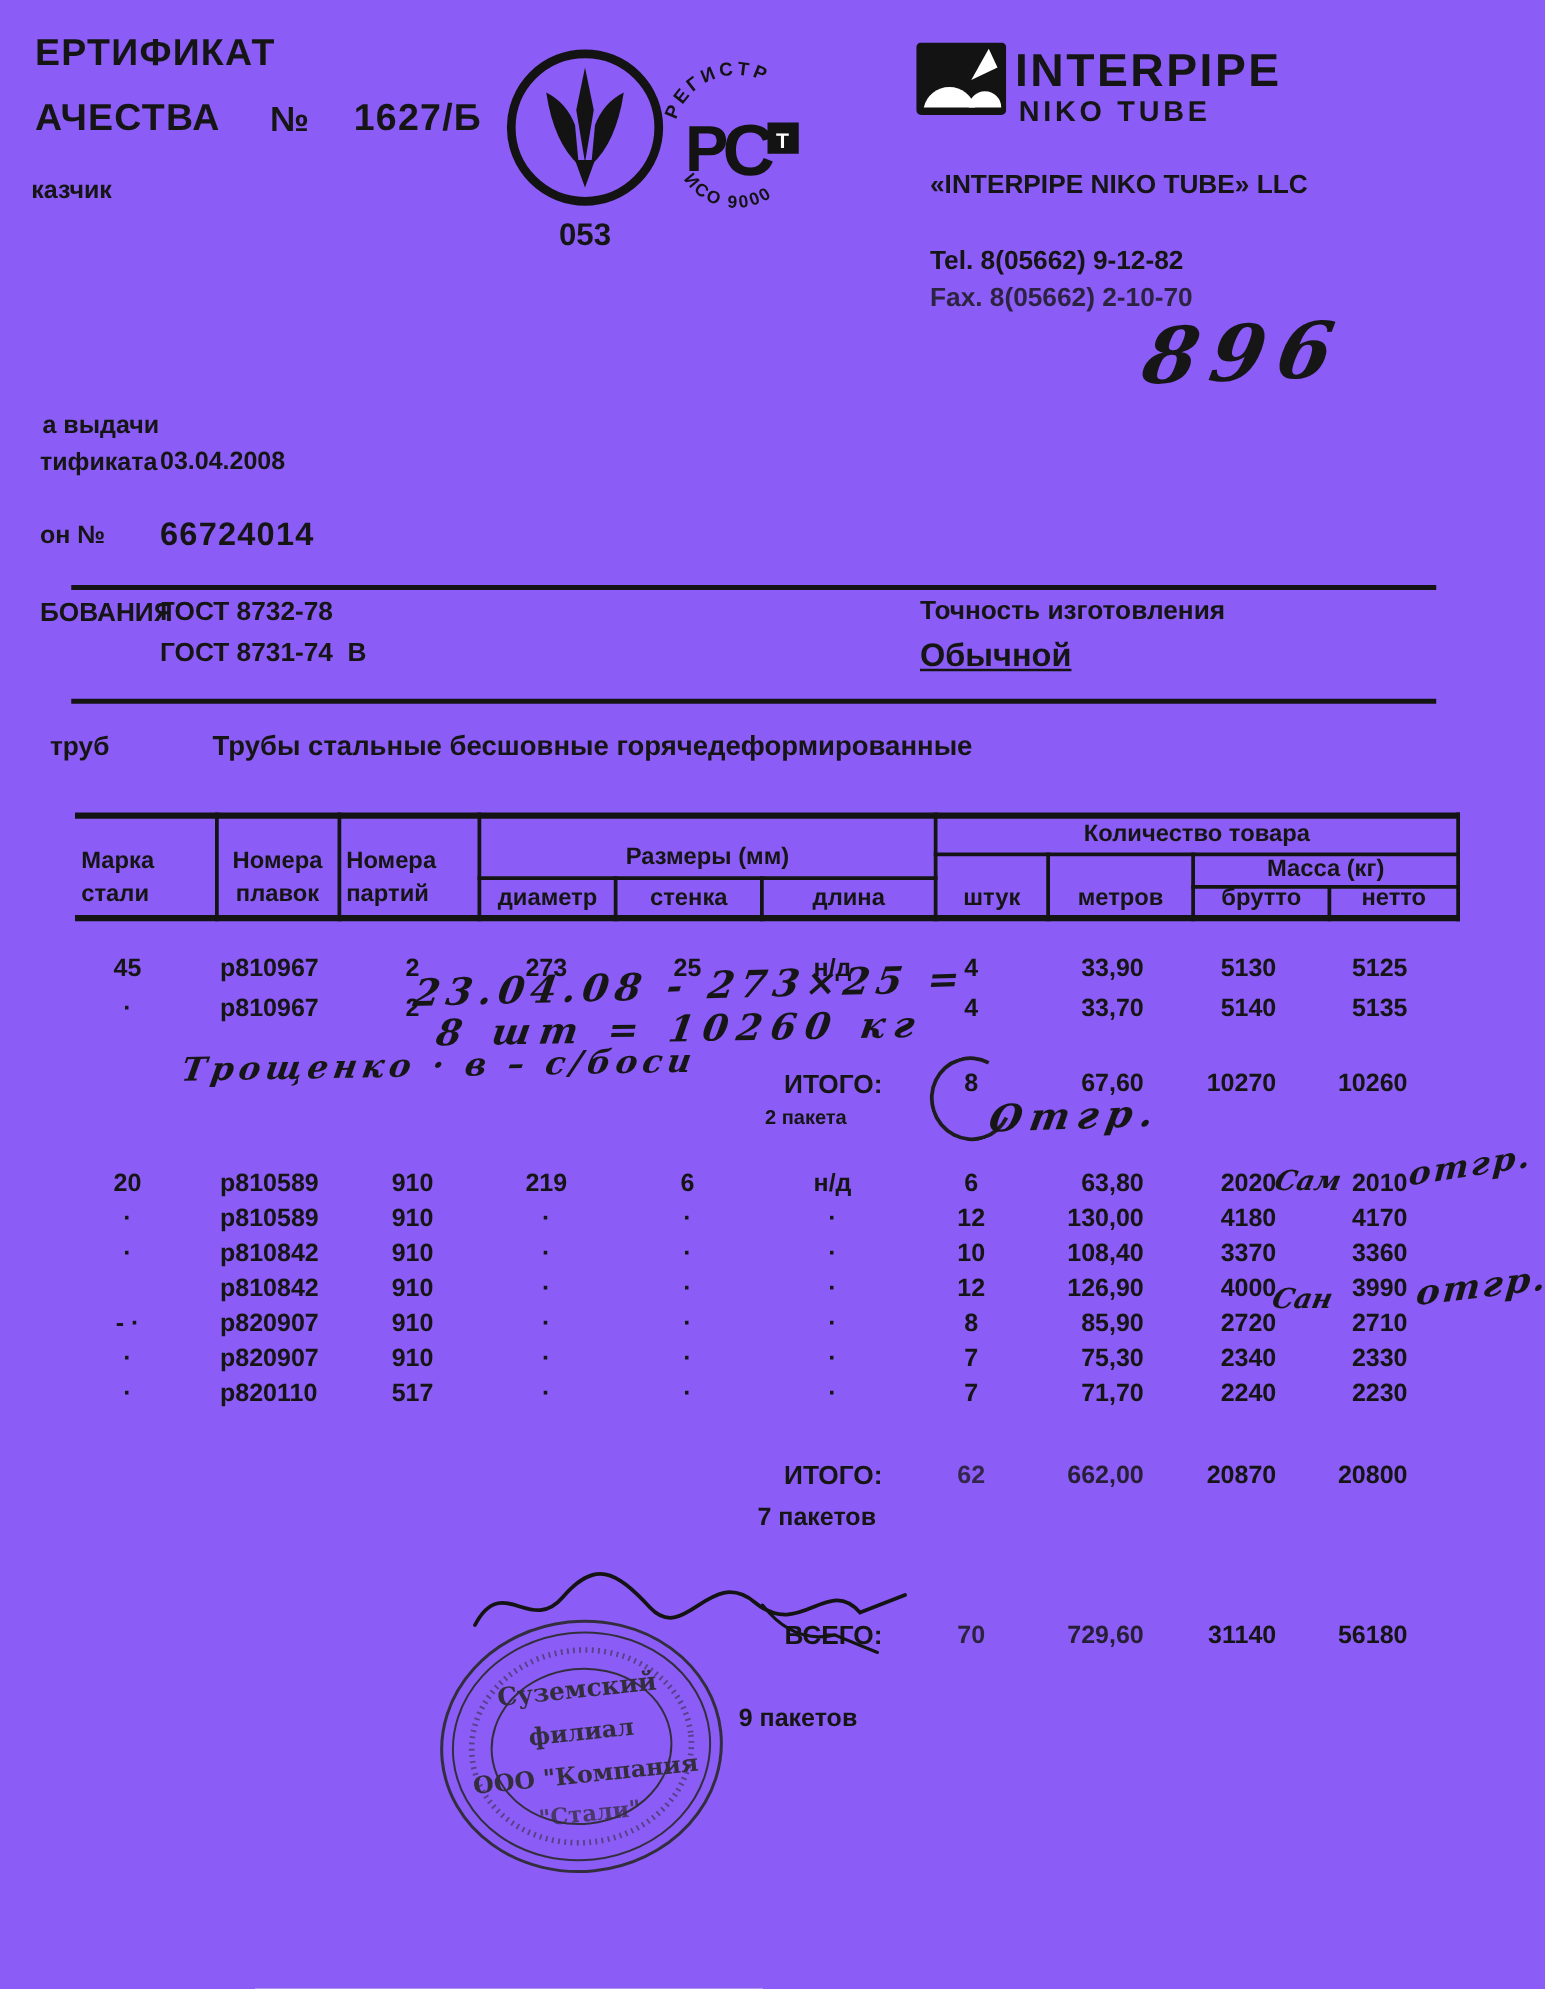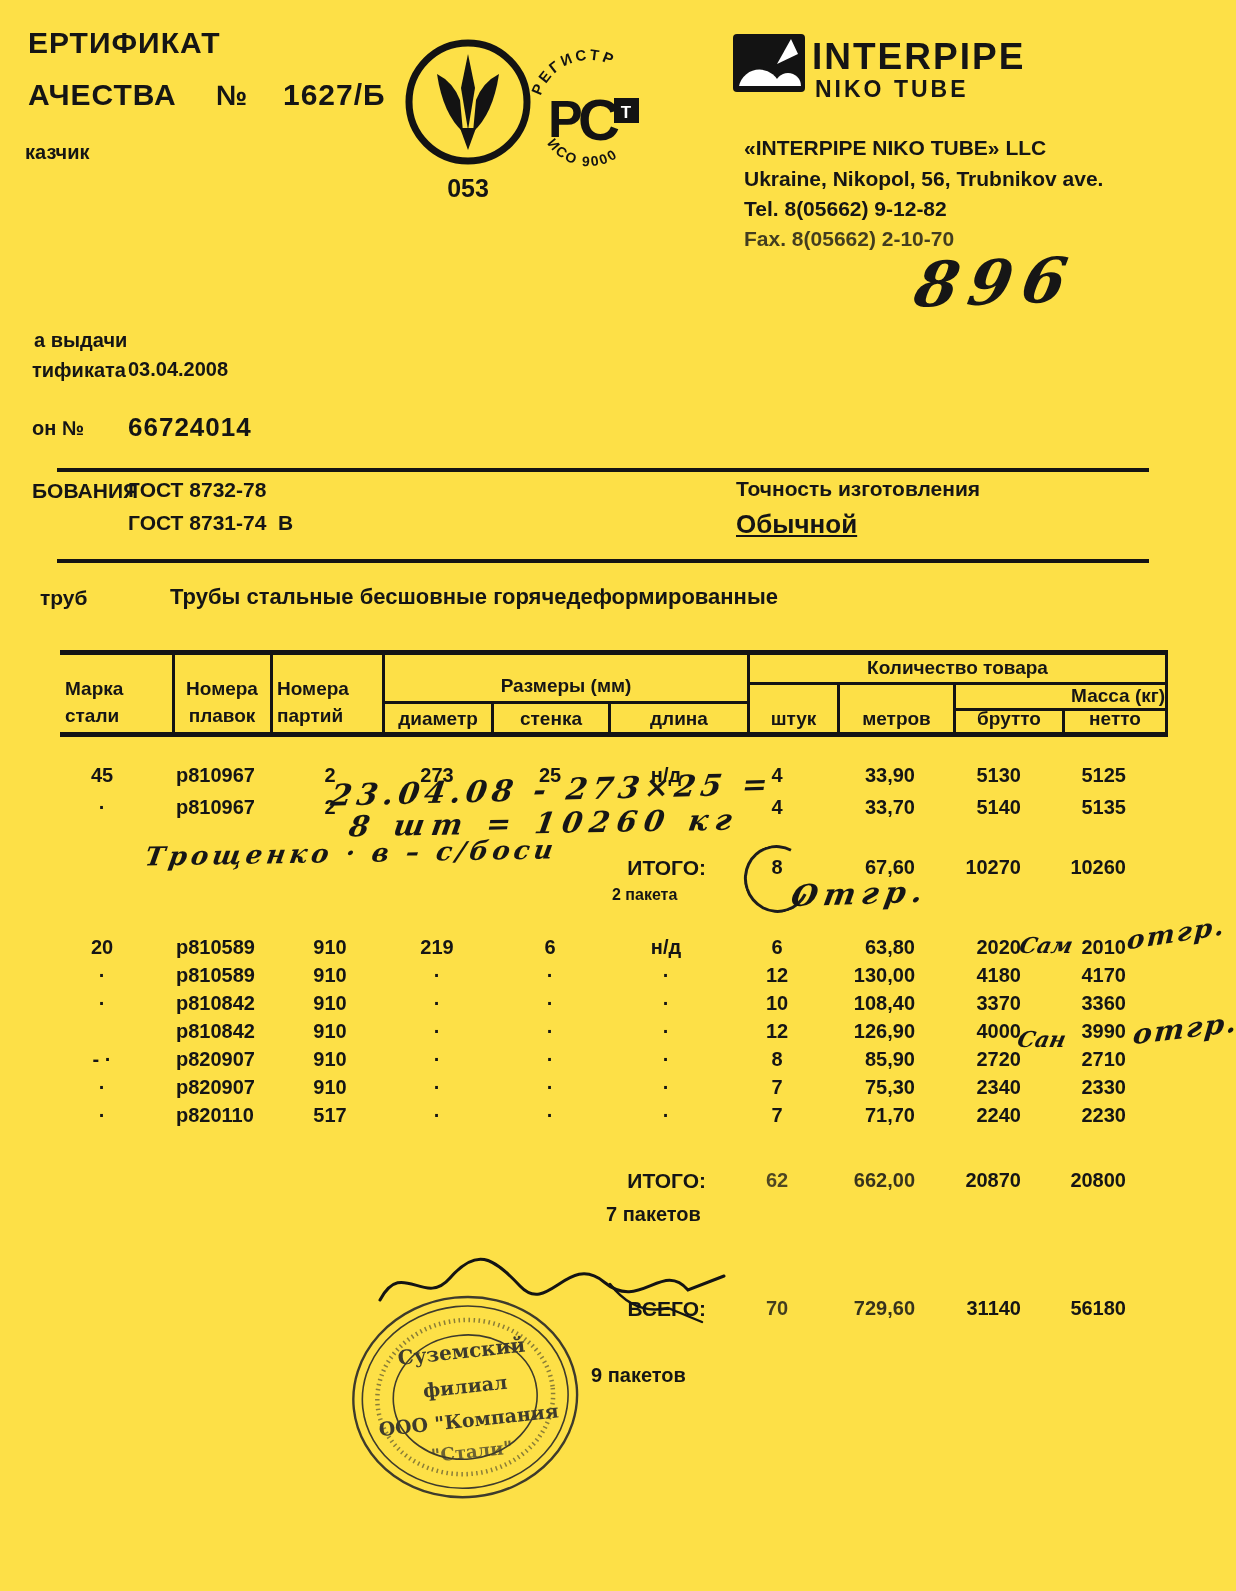--- a/index.html
+++ b/index.html
@@ -1,16 +1,16 @@
 <!DOCTYPE html>
 <html><head>
 <meta charset="utf-8">
 <style>
   html,body{margin:0;padding:0;background:#e8e8e8;}
-  .page{position:relative;width:1236px;height:1591px;background:#fde047;
+  .page{position:relative;width:1236px;height:1591px;background:#8b5cf6;
         font-family:"Liberation Sans",sans-serif;color:#151515;overflow:hidden;margin:0 auto;}
   .t{position:absolute;font-weight:700;white-space:pre;}
   .line{position:absolute;background:#141414;}
   .hw{position:absolute;font-family:"DejaVu Serif",serif;font-style:italic;font-weight:600;
       color:#161616;white-space:nowrap;}
   
   .trowbox{position:absolute;left:0;width:1236px;}
   .trow{position:relative;}
   #g1rows .trow{height:32px;}
   #g2rows .trow{height:28px;}
@@ -73,21 +73,20 @@
   <svg style="position:absolute;left:733px;top:34px;" width="72" height="58" viewBox="0 0 72 58">
     <rect x="0" y="0" width="72" height="58" rx="4" fill="#131313"></rect>
     <path d="M6 52 A 21 21 0 0 1 47 52 Z" fill="#ffffff"></path>
     <path d="M42 52 A 13 13 0 0 1 68 52 Z" fill="#ffffff"></path>
     <path d="M44 30 L58 5 L65 20 Z" fill="#ffffff"></path>
   </svg>
   <div class="t" style="left:812px;top:36px;font-size:37px;letter-spacing:2px;">INTERPIPE</div>
   <div class="t" style="left:815px;top:76px;font-size:23px;letter-spacing:3px;">NIKO TUBE</div>
 
   <div class="t" style="left:744px;top:136px;font-size:21px;">«INTERPIPE NIKO TUBE» LLC</div>
-  <div class="t" style="left:744px;top:167px;font-size:21px;">Ukraine, Nikopol, 56, Trubnikov ave.</div>
   <div class="t" style="left:744px;top:197px;font-size:21px;">Tel. 8(05662) 9-12-82</div>
   <div class="t" style="left:744px;top:227px;font-size:21px;opacity:.8;">Fax. 8(05662) 2-10-70</div>
 
   <div class="hw" style="left:916px;top:246px;font-size:62px;letter-spacing:10px;transform:skewX(-12deg) rotate(-2deg);">896</div>
 
   <div class="t" style="left:25px;top:141px;font-size:20px;">казчик</div>
   <div class="t" style="left:34px;top:329px;font-size:20px;">а выдачи</div>
   <div class="t" style="left:32px;top:359px;font-size:20px;">тификата</div>
   <div class="t" style="left:128px;top:358px;font-size:20px;">03.04.2008</div>
   <div class="t" style="left:32px;top:417px;font-size:20px;">он №</div>
@@ -132,21 +131,21 @@
     <div class="hcell" style="left:175px;top:705px;width:94px;text-align:center;">плавок</div>
     <div class="hcell" style="left:277px;top:678px;">Номера</div>
     <div class="hcell" style="left:277px;top:705px;">партий</div>
     <div class="hcell" style="left:385px;top:675px;width:362px;text-align:center;">Размеры (мм)</div>
     <div class="hcell" style="left:385px;top:708px;width:106px;text-align:center;">диаметр</div>
     <div class="hcell" style="left:494px;top:708px;width:114px;text-align:center;">стенка</div>
     <div class="hcell" style="left:611px;top:708px;width:136px;text-align:center;">длина</div>
     <div class="hcell" style="left:750px;top:657px;width:415px;text-align:center;">Количество товара</div>
     <div class="hcell" style="left:750px;top:708px;width:87px;text-align:center;">штук</div>
     <div class="hcell" style="left:840px;top:708px;width:113px;text-align:center;">метров</div>
-    <div class="hcell" style="left:956px;top:685px;width:209px;text-align:right;">Масса (кг)</div>
+    <div class="hcell" style="left:956px;top:685px;width:209px;text-align:center;">Масса (кг)</div>
     <div class="hcell" style="left:956px;top:708px;width:106px;text-align:center;">брутто</div>
     <div class="hcell" style="left:1065px;top:708px;width:100px;text-align:center;">нетто</div>
   </div>
 
   <div id="g1rows" class="trowbox" style="top:764px;">
       <div class="trow">
         <span class="cell c0">45</span>
         <span class="cell c1">р810967</span>
         <span class="cell c2">2</span>
         <span class="cell c3">273</span>

